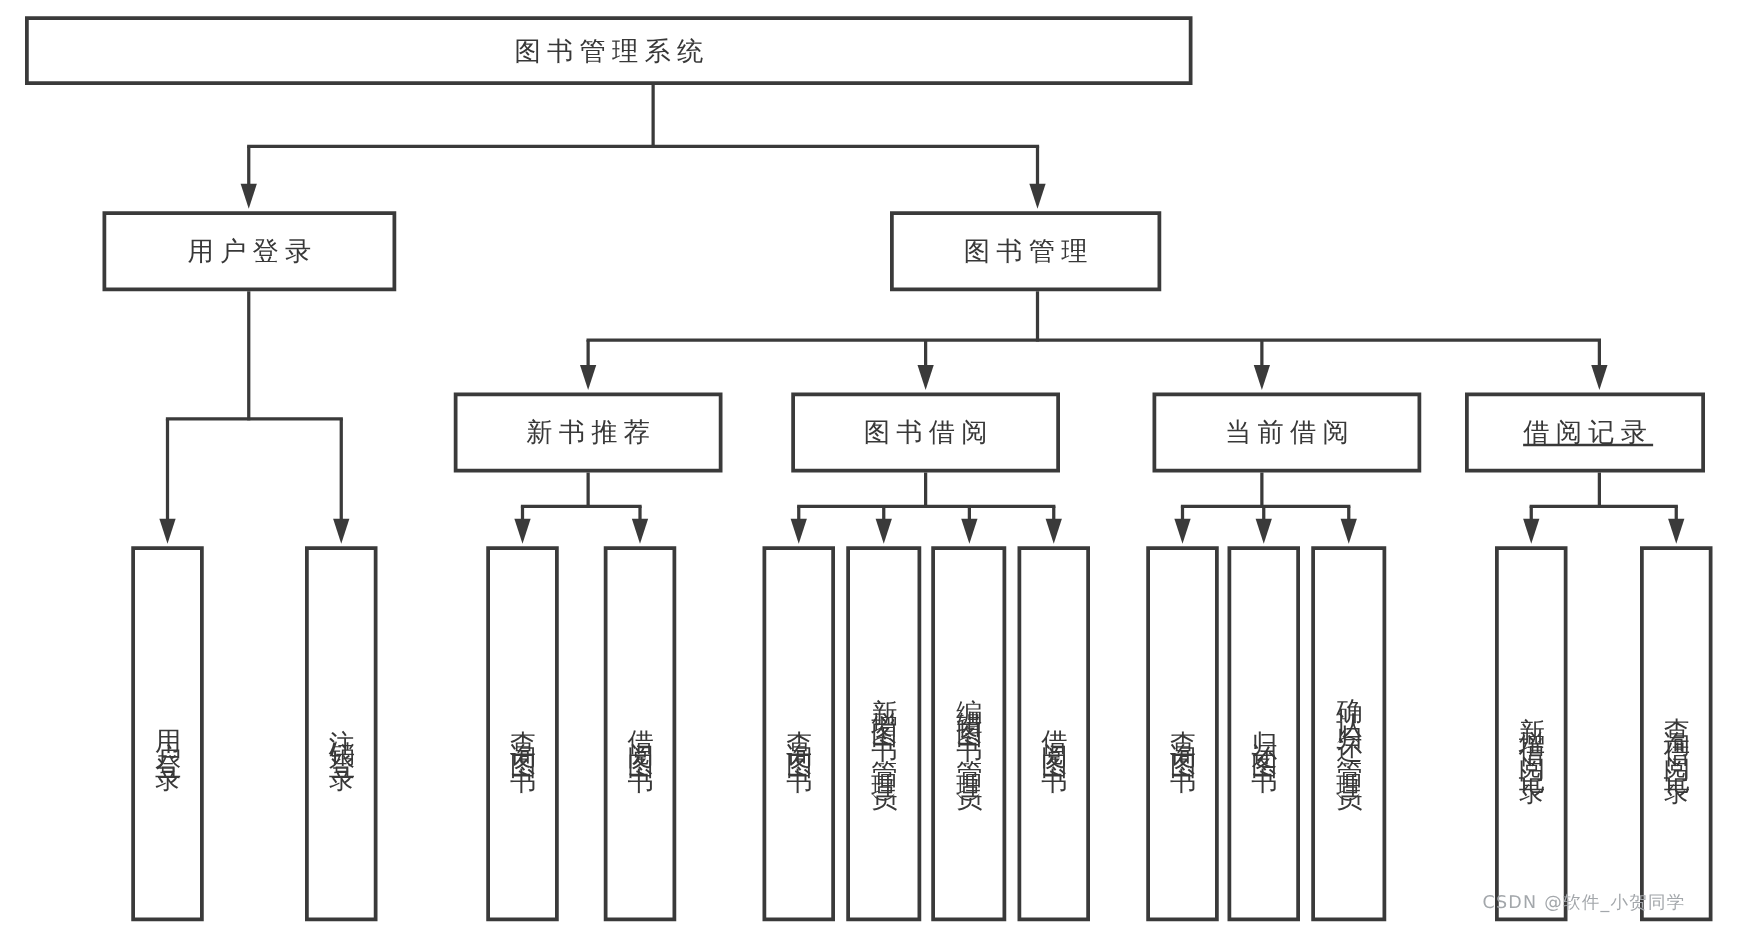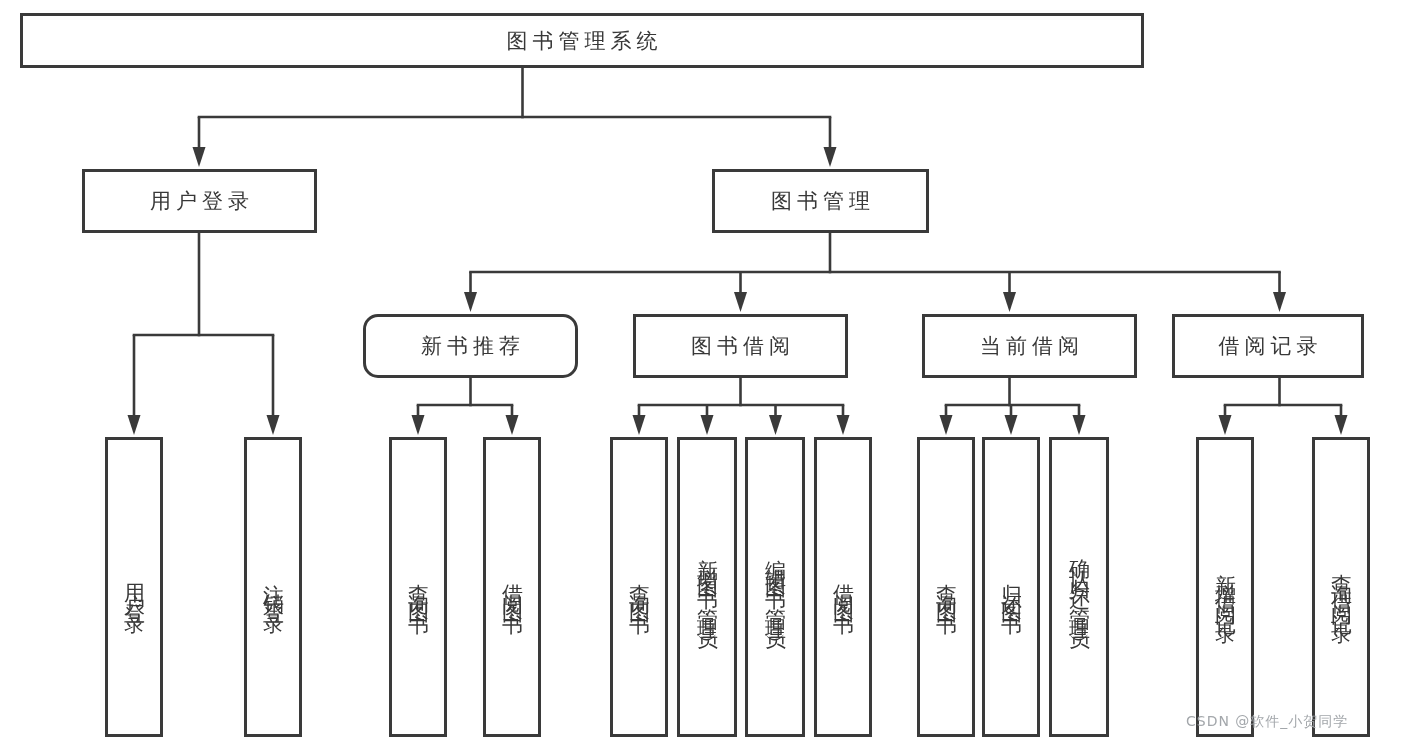--- a/index.html
+++ b/index.html
@@ -13,27 +13,27 @@
   .box{
     position:absolute;box-sizing:border-box;border:3px solid #3a3a3a;background:#ffffff;
     display:flex;align-items:center;justify-content:center;color:#383838;
   }
   .hlabel{font-size:21px;letter-spacing:5px;text-indent:5px;white-space:nowrap;}
   .vlabel{
     writing-mode:vertical-rl;text-orientation:mixed;
     font-size:21px;line-height:1;letter-spacing:10px;white-space:nowrap;
   }
   
-  .n-root{left:20px;top:13px;width:1124px;height:55px;}
+  .n-root{left:20px;top:13px;width:934px;height:55px;}
   .n-l2-0{left:82px;top:169px;width:235px;height:64px;}
   .n-l2-1{left:712px;top:169px;width:217px;height:64px;}
-  .n-l3-0{left:363px;top:314px;width:215px;height:64px;border-radius:15px;}
+  .n-l3-0{left:363px;top:314px;width:215px;height:64px;}
   .n-l3-1{left:633px;top:314px;width:215px;height:64px;align-items:center;}
   .n-l3-2{left:902px;top:314px;width:215px;height:64px;margin-left:20px;}
-  .n-l3-3{left:1172px;top:314px;width:192px;height:64px;}
+  .n-l3-3{left:1172px;top:314px;width:192px;height:64px;text-decoration:underline;}
   .leaf{top:437px;height:300px;}
   .n-lf-0{left:105px;width:58px;}
   .n-lf-1{left:244px;width:58px;}
   .n-lf-2{left:389px;width:58px;}
   .n-lf-3{left:483px;width:58px;}
   .n-lf-4{left:610px;width:58px;}
   .n-lf-5{left:677px;width:60px;}
   .n-lf-6{left:745px;width:60px;}
   .n-lf-7{left:814px;width:58px;}
   .n-lf-8{left:917px;width:58px;}

